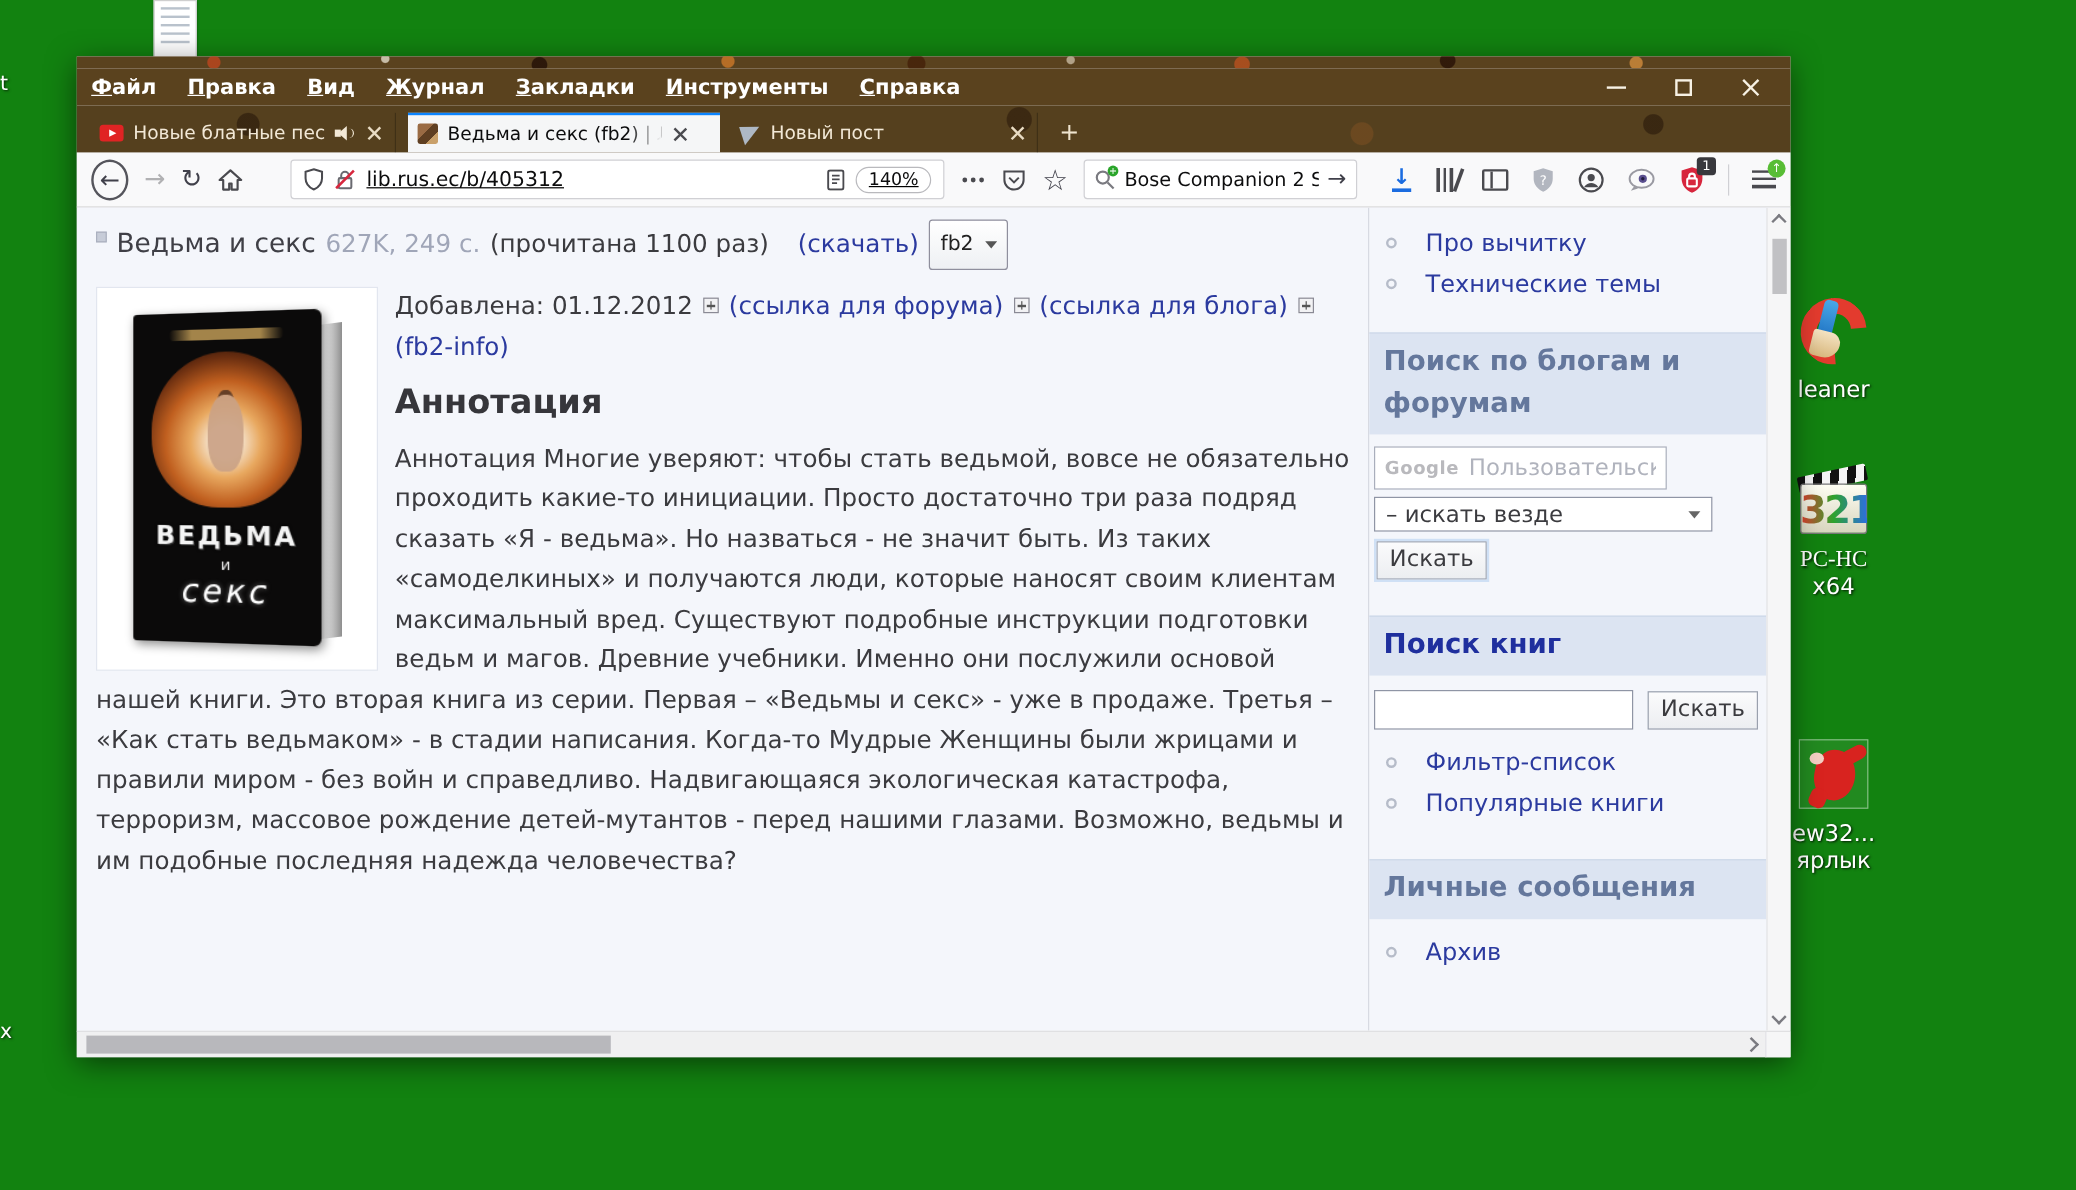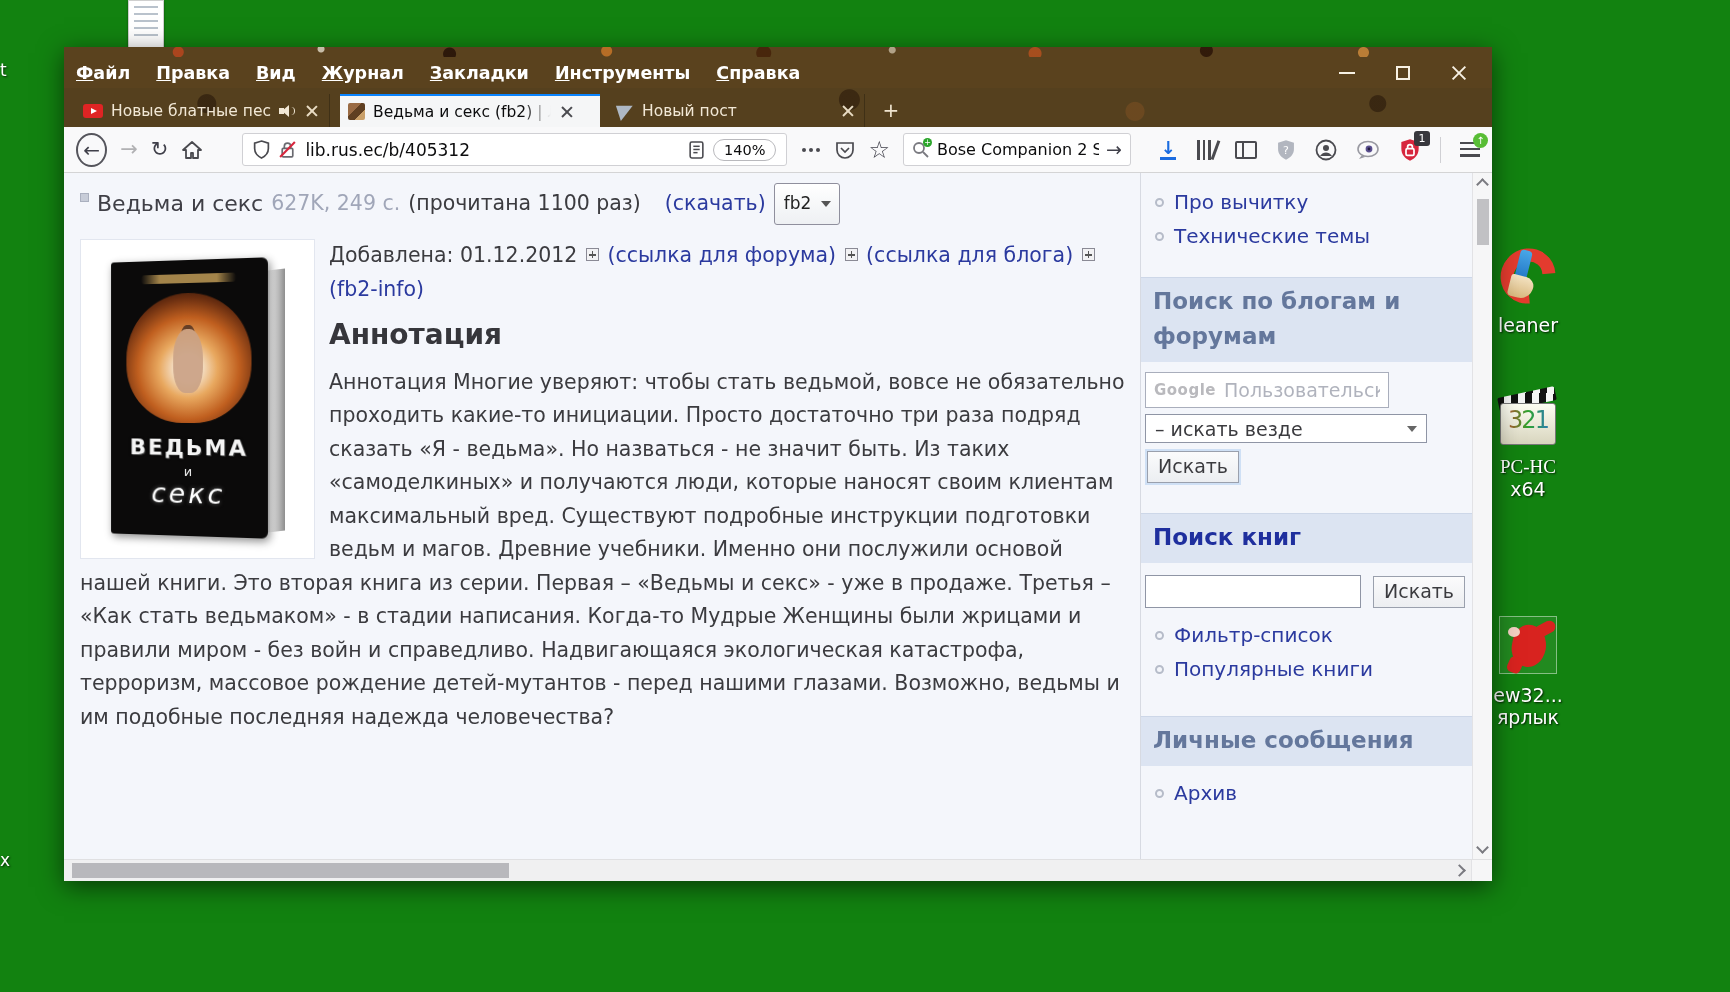--- a/index.html
+++ b/index.html
@@ -10,21 +10,21 @@
   .desk-doc { position:absolute; left:128px; top:0; width:36px; height:50px; background:#fff; border:1px solid #cfcfcf; box-shadow:0 1px 2px rgba(0,0,0,.4); }
   .desk-doc i { display:block; height:2px; background:#b9c2cc; margin:5px 5px 0 5px; }
   .desk-icon { position:absolute; text-align:center; color:#fff; font-size:19px; text-shadow:1px 1px 2px rgba(0,0,0,.8); }
   .cc-badge { width:54px; height:56px; margin:0 auto; position:relative; }
   .cc-c { position:absolute; inset:0; border-radius:50%; border:13px solid #e33b2e; border-right-color:transparent; transform:rotate(40deg); }
   .cc-brush { position:absolute; left:16px; top:2px; width:12px; height:34px; background:linear-gradient(#49a8e8,#1d6fc0); border-radius:4px; transform:rotate(14deg); }
   .cc-tip { position:absolute; left:8px; top:28px; width:24px; height:22px; background:linear-gradient(#f4e3c2,#d9b87e); border-radius:3px 10px 14px 4px; transform:rotate(14deg); }
   .mpc { width:56px; height:58px; margin:0 auto; position:relative; }
   .mpc-top { position:absolute; left:-2px; top:2px; width:58px; height:14px; background:repeating-linear-gradient(105deg,#111 0 7px,#f4f4f4 7px 14px); transform:rotate(-12deg); border-radius:2px; }
   .mpc-body { position:absolute; left:0; top:13px; width:56px; height:42px; background:linear-gradient(#fdfdf2,#d8d5be); border:1px solid #777; border-radius:3px; }
-  .mpc-num { position:absolute; left:0; top:16px; width:56px; font-weight:normal; font-size:24px; letter-spacing:-2px;
+  .mpc-num { position:absolute; left:0; top:16px; width:56px; font-weight:bold; font-size:32px; letter-spacing:-2px;
              background:linear-gradient(90deg,#e33b2e,#2da32d,#2d6fe0); -webkit-background-clip:text; background-clip:text; color:transparent; text-shadow:none; }
   .cat { width:58px; height:58px; margin:0 auto; position:relative; border:1px solid rgba(255,255,255,.45); background:rgba(255,255,255,.07); }
   .cat-body { position:absolute; left:12px; top:8px; width:34px; height:42px; background:#d8231f; border-radius:45% 55% 50% 50%; transform:rotate(12deg); }
   .cat-arm { position:absolute; left:34px; top:6px; width:22px; height:12px; background:#d8231f; border-radius:6px; transform:rotate(-28deg); }
   .cat-leg { position:absolute; left:8px; top:40px; width:14px; height:16px; background:#d8231f; border-radius:5px; transform:rotate(24deg); }
   .cat-face { position:absolute; left:8px; top:10px; width:12px; height:10px; background:#f3cfc3; border-radius:50%; }
   .edge-frag { position:absolute; color:#fff; font-size:17px; text-shadow:1px 1px 2px rgba(0,0,0,.7); }
 
   
   .window { position:absolute; left:64px; top:47px; width:1428px; height:834px; display:flex; flex-direction:column; box-shadow:0 6px 24px rgba(0,0,0,.55); background:#f4f6fb; }
@@ -75,21 +75,21 @@
   .spk { width:17px; height:14px; position:relative; flex:0 0 auto; }
   .spk::before { content:""; position:absolute; left:0; top:4px; width:5px; height:6px; background:#f2e8d6; }
   .spk::after { content:""; position:absolute; left:3px; top:1px; border-right:7px solid #f2e8d6; border-top:6px solid transparent; border-bottom:6px solid transparent; }
   .spk i { position:absolute; right:1px; top:3px; width:8px; height:8px; border:1.6px solid #f2e8d6; border-left:none; border-top:none; border-bottom:none; border-radius:50%; }
   .newtab { position:absolute; bottom:6px; left:814px; width:26px; height:22px; color:#efe4cf; font-size:20px; display:flex; align-items:center; justify-content:center; }
 
   .navbar { height:46px; background:#f9f9fa; border-bottom:1px solid #d4d4d5; display:flex; align-items:center; padding:0 12px; gap:13px; }
   .navbtn { color:#40404a; font-size:21px; line-height:1; display:flex; align-items:center; justify-content:center; }
   .btn-back { width:34px; height:34px; border:2px solid #55555c; border-radius:50%; font-size:20px; }
   .btn-fwd { color:#b1b1b3; }
-  .urlbar { width:600px; height:33px; background:#fff; border:1px solid #d0d0d4; border-radius:3px; display:flex; align-items:center; gap:9px; padding:0 10px; margin-left:26px; }
+  .urlbar { width:600px; height:33px; background:#fff; border:1px solid #d0d0d4; border-radius:3px; display:flex; align-items:center; gap:9px; padding:0 10px; margin-left:26px;text-decoration:underline; }
   .url-text { font-size:17px; color:#0c0c0d; }
   .urlbar .spacer { flex:1; }
   .zoom-pill { border:1px solid #b9b9bd; border-radius:13px; padding:2px 10px; font-size:14.5px; color:#0c0c0d; }
   .dots { display:flex; gap:3px; padding:0 2px; }
   .dots i { width:4px; height:4px; border-radius:50%; background:#4a4a4f; }
   .searchbar { width:228px; height:33px; background:#fff; border:1px solid #d0d0d4; border-radius:3px; display:flex; align-items:center; gap:7px; padding:0 8px; }
   .search-text { font-size:16px; color:#0c0c0d; white-space:nowrap; overflow:hidden; flex:1; }
   .toolicons { display:flex; align-items:center; gap:19px; margin-left:14px; }
   .dl { position:relative; width:20px; height:20px; color:#1b6ce0; font-size:18px; font-weight:bold; text-align:center; line-height:16px; }
   .dl::after { content:""; position:absolute; left:2px; bottom:0; width:16px; height:2.5px; background:#1b6ce0; }
@@ -130,21 +130,21 @@
   .meta-line { margin-top:4px; }
   .plusbox { display:inline-block; width:13px; height:13px; border:1px solid #8a8a95; background:#f2f2f4; position:relative; vertical-align:1px; margin:0 2px; }
   .plusbox::before { content:""; position:absolute; left:2px; top:5px; width:7px; height:1.6px; background:#555; }
   .plusbox::after { content:""; position:absolute; left:5px; top:2px; width:1.6px; height:7px; background:#555; }
   h2.anno { font-size:28px; color:#36363b; margin:12px 0 14px; font-weight:bold; }
   .anno-p { text-align:left; }
 
   
   .sidebar { width:332px; border-left:1px solid #d7dae2; font-size:20px; color:#3b3b3f; overflow:hidden; }
   .side-links { margin:12px 0 0 14px; }
-  .side-link { display:flex; align-items:center; gap:10px; height:34px; }
+  .side-link { display:flex; align-items:center; gap:24px; height:34px; }
   .o-bullet { width:9px; height:9px; border:2px solid #b6bcc9; border-radius:50%; flex:0 0 auto; }
   .band { margin-top:24px; background:#dce4f2; border-top:1px solid #cdd7e8; padding:6px 10px 8px 12px; font-weight:bold; font-size:23px; color:#64779c; line-height:35px; }
   .band.navy { color:#1f2f9e; }
   .g-input { margin:10px 0 0 4px; width:244px; height:36px; background:#fff; border:1px solid #a9aebc; display:flex; align-items:center; gap:8px; padding:0 8px; }
   .g-logo { font-size:15px; color:#b9b9bd; font-weight:bold; letter-spacing:.5px; }
   .g-ph { font-size:19px; color:#b0b3bd; white-space:nowrap; overflow:hidden; }
   .side-select { margin:6px 0 0 4px; width:282px; height:29px; background:#fff; border:1px solid #8f95a5; display:flex; align-items:center; padding:0 9px; font-size:19px; color:#3b3b3f; }
   .side-select .chev-d { margin-left:auto; border-top-color:#666; }
   .btn { display:inline-block; margin:8px 0 0 6px; border:1px solid #9aa0ad; outline:2px solid #cfe0f5; background:linear-gradient(#fbfbfc,#eceef1); font-size:19px; color:#3b3b3f; padding:3px 10px 5px; }
   .btn.plain { outline:none; }

